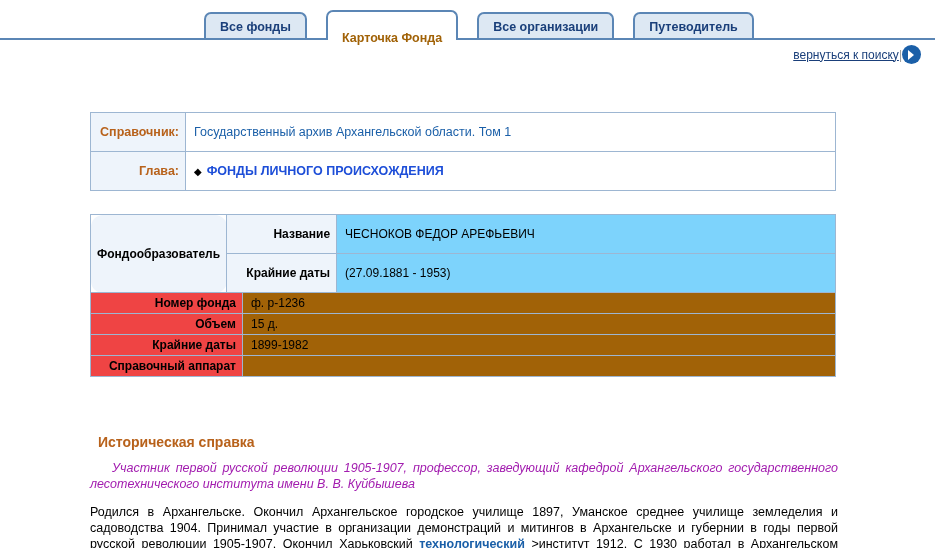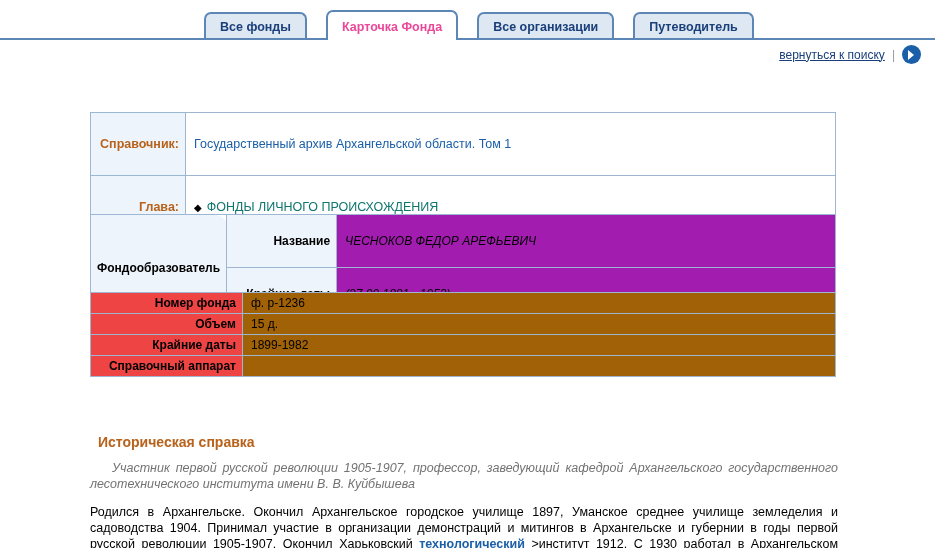--- a/index.html
+++ b/index.html
@@ -38,23 +38,23 @@
     font-size: 12.5px;
     font-weight: bold;
     padding: 5px 14px 5px 14px;
     height: 26px;
     line-height: 16px;
     white-space: nowrap;
     cursor: pointer;
   }
   .tab.active {
     background: #ffffff;
-    color: #ec4899;
+    color: #a16207;
     height: 30px;
-    padding-top: 7px;
+    padding-top: 18px;
     position: relative;
     z-index: 3;
   }
 
   
   .querybar {
     position: relative;
     height: 26px;
     padding: 5px 10px 0 18px;
     font-size: 12px;
@@ -63,21 +63,21 @@
   .q-count { color: #1a3f7a; font-weight: bold; font-style: italic; }
   .q-sep { color: #888; margin: 0 2px; }
   .q-label { color: #1a3f7a; font-weight: bold; }
   .q-value { color: #333; }
   .q-right {
     position: absolute;
     right: 14px;
     top: 5px;
     display: flex;
     align-items: center;
-    gap: 7px;
+    gap: 0;
     margin-left: 38px;
   }
   .q-back {
     color: #1a3f7a;
     text-decoration: underline;
     cursor: pointer;
     font-size: 12px;
   }
   .q-bar-sep { color: #999; }
   .arrow-btn {
@@ -123,25 +123,25 @@
     background: #eef4fb;
     color: #b8621b;
     font-weight: bold;
     font-size: 12.5px;
     padding: 6px 6px;
   }
   .tbl-ref td.val {
     background: #ffffff;
     color: #1a5fa8;
     font-size: 12.5px;
-    padding: 24px 8px;
+    padding: 12px 8px;
     height: 32px;
   }
   .bullet { color: #000; font-size: 10px; margin-right: 5px; }
-  .chapter-link { color: #0f766e; text-decoration: none; }
+  .chapter-link { color: #1d4ed8; text-decoration: none; font-weight: bold; }
 
   
   .tbl-creator {
     position: absolute;
     left: 90px; top: 148px;
     width: 746px;
   }
   .tbl-creator td.creator-lab {
     width: 133px;
     background: #eef4fb;
@@ -152,24 +152,23 @@
   }
   .tbl-creator td.sub-lab {
     width: 110px;
     background: #eef4fb;
     text-align: right;
     font-weight: bold;
     font-size: 12px;
     padding: 4px 6px;
   }
   .tbl-creator td.sub-val {
-    background: #a21caf;
-    padding: 19px 8px;
-    font-size: 12px;
-    font-style: italic;
+    background: #7dd3fc;
+    padding: 12px 8px;
+    font-size: 12px;
   }
 
   
   .tbl-props {
     position: absolute;
     left: 90px; top: 226px;
     width: 746px;
   }
   .tbl-props td.lab {
     width: 152px;
@@ -198,21 +197,21 @@
     color: #b8621b;
     font-weight: bold;
   }
   .hist .lead {
     margin: 0 0 12px 0;
     font-style: italic;
     font-size: 12.5px;
     text-align: justify;
     line-height: 16px;
     text-indent: 22px;
-    color: #737373;
+    color: #a21caf;
   }
   .hist .body {
     margin: 0;
     font-size: 12.5px;
     text-align: justify;
     line-height: 16px;
     text-indent: 0;
     color: #000;
   }
   .hl { font-weight: bold; color: #1a5fa8; }

